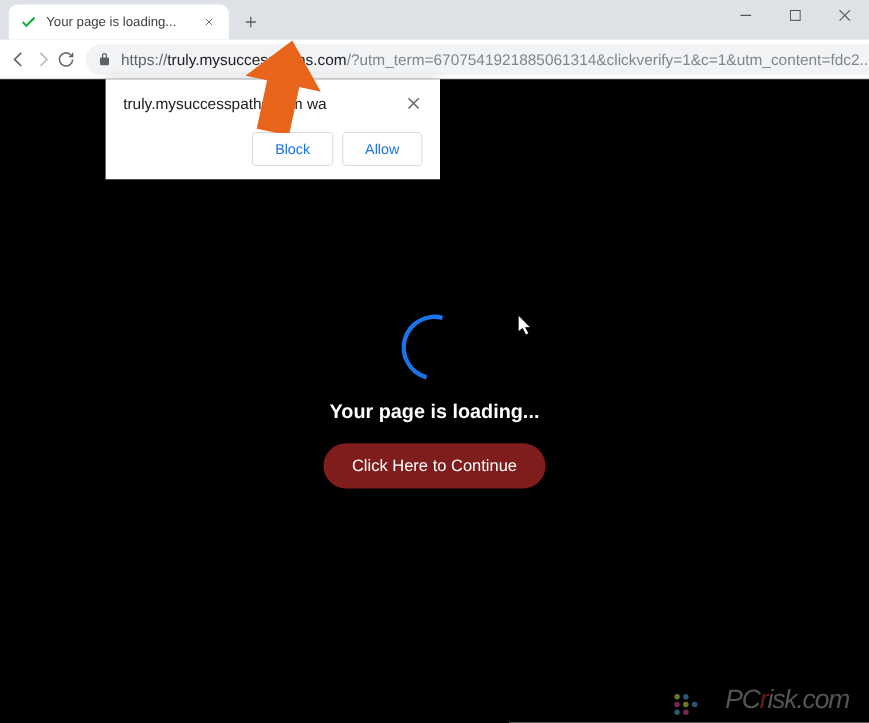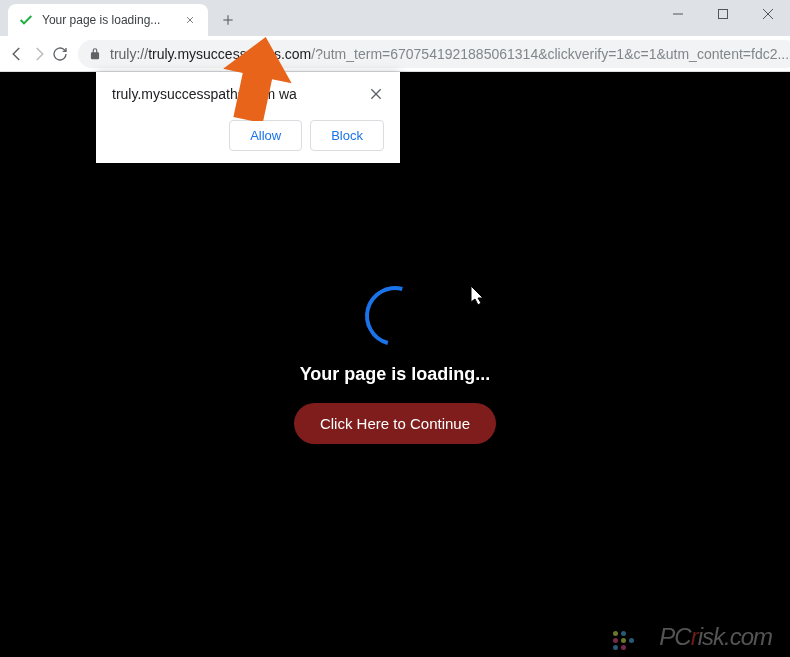--- a/index.html
+++ b/index.html
@@ -124,21 +124,21 @@
         <polyline points="21,3 21,8 16,8"></polyline>
       </svg>
   </div>
   <div class="omnibox">
     <span class="lock-icon">
       <svg viewBox="0 0 24 24" fill="currentColor">
           <path d="M12 2a4 4 0 0 0-4 4v3H7a2 2 0 0 0-2 2v8a2 2 0 0 0 2 2h10a2 2 0 0 0 2-2v-8a2 2 0 0 0-2-2h-1V6a4 4 0 0 0-4-4zm-2 4a2 2 0 1 1 4 0v3h-4V6z"></path>
         </svg>
     </span>
     <span class="url-text">
-      <span class="https">truly://</span><span class="domain">truly.mysuccesspaths.com</span><span class="path">/?utm_term=6707541921885061314&amp;clickverify=1&amp;c=1&amp;utm_content=fdc2...</span>
+      <span class="https">https://</span><span class="domain">truly.mysuccesspaths.com</span><span class="path">/?utm_term=6707541921885061314&amp;clickverify=1&amp;c=1&amp;utm_content=fdc2...</span>
     </span>
 
   </div>
 
 </div>
 
 <div class="page-content">
   <div class="spinner-wrap">
     <div class="spinner"></div>
   </div>
@@ -150,22 +150,22 @@
   <div class="notif-header">
     <span class="notif-origin">truly.mysuccesspaths.com wa</span>
     <span class="notif-close">
       <svg viewBox="0 0 24 24" stroke="currentColor" stroke-width="2">
           <line x1="5" y1="5" x2="19" y2="19"></line>
           <line x1="19" y1="5" x2="5" y2="19"></line>
         </svg>
     </span>
   </div>
   <div class="notif-buttons">
+    <button class="notif-btn">Block</button>
     <button class="notif-btn">Allow</button>
-    <button class="notif-btn">Block</button>
   </div>
 </div>
 
 <div class="arrow-overlay">
   <svg width="70" height="85" viewBox="0 0 70 85">
     <polygon points="35,0 70,40 50,40 50,85 20,85 20,40 0,40" fill="#e8641b" transform="rotate(12 35 42)"></polygon>
   </svg>
 </div>
 
 <div class="cursor">

